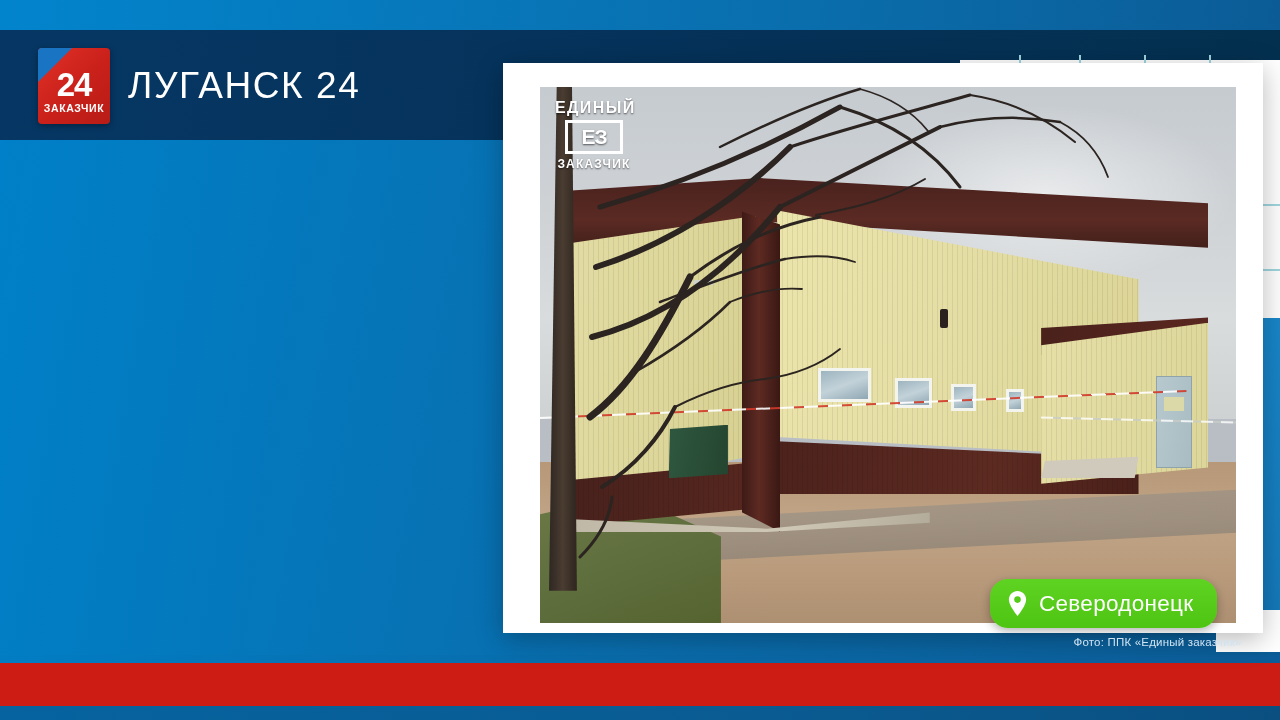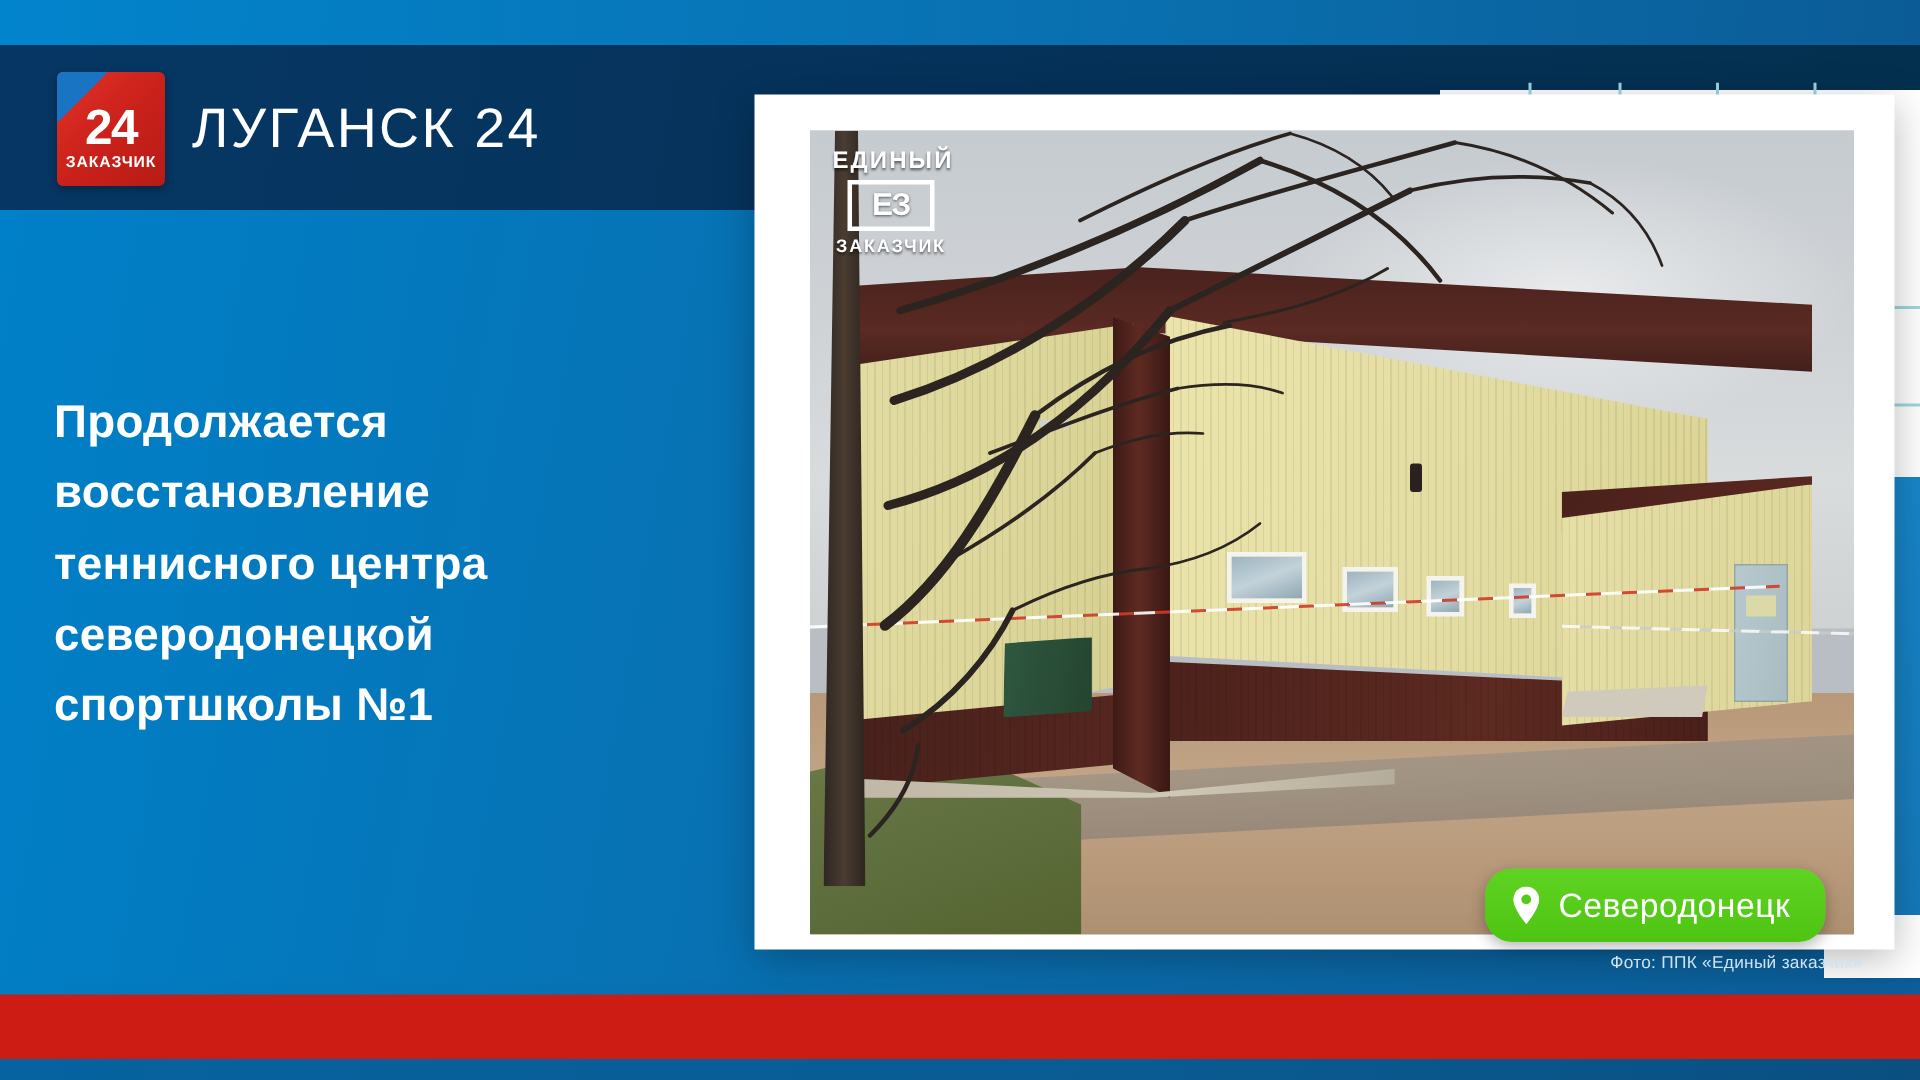--- a/index.html
+++ b/index.html
@@ -267,27 +267,20 @@
 
   <div class="brand">
     <div class="logo-mark">
       <span class="corner"></span>
       <span class="logo-24">24</span>
       <span class="logo-sub">ЗАКАЗЧИК</span>
     </div>
     <span class="brand-title">ЛУГАНСК 24</span>
   </div>
 
-  <div class="headline">
-    <div>Продолжается</div>
-    <div>восстановление</div>
-    <div>теннисного центра</div>
-    <div>северодонецкой</div>
-    <div>спортшколы №1</div>
-  </div>
 
   <div class="photo-card"></div>
 
   <div class="photo">
     <div class="sky"></div>
     <div class="ground"></div>
     <div class="road"></div>
     <div class="grass"></div>
     <div class="autumn"></div>
 

